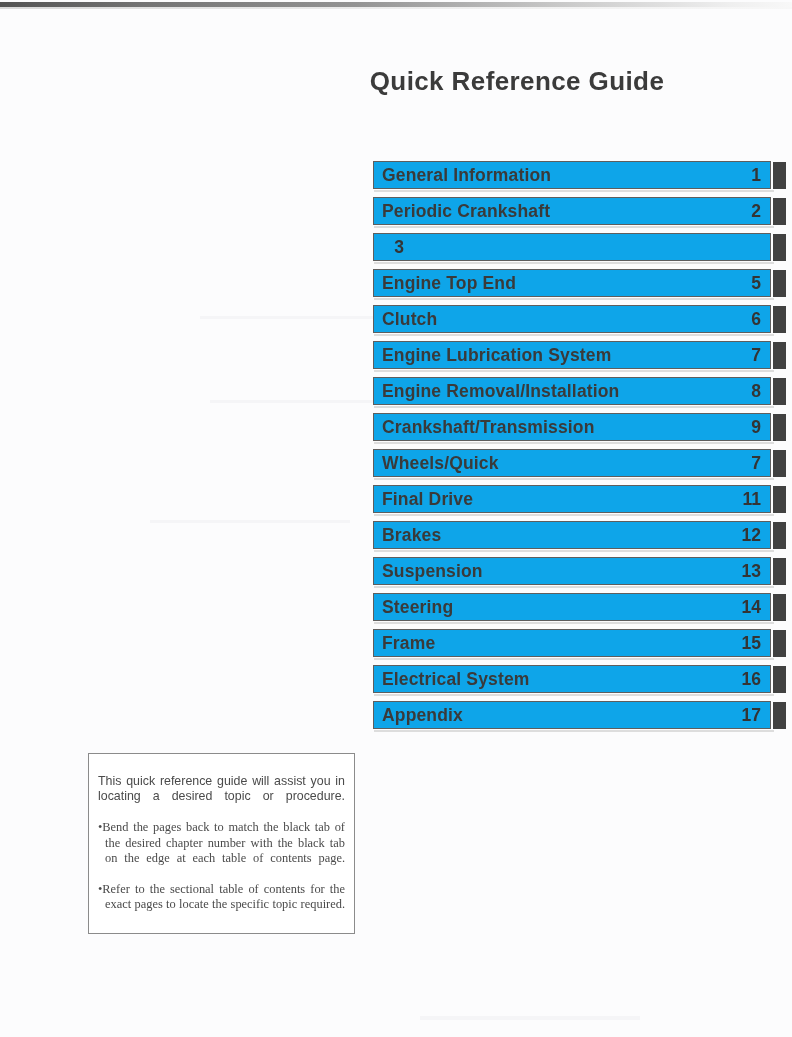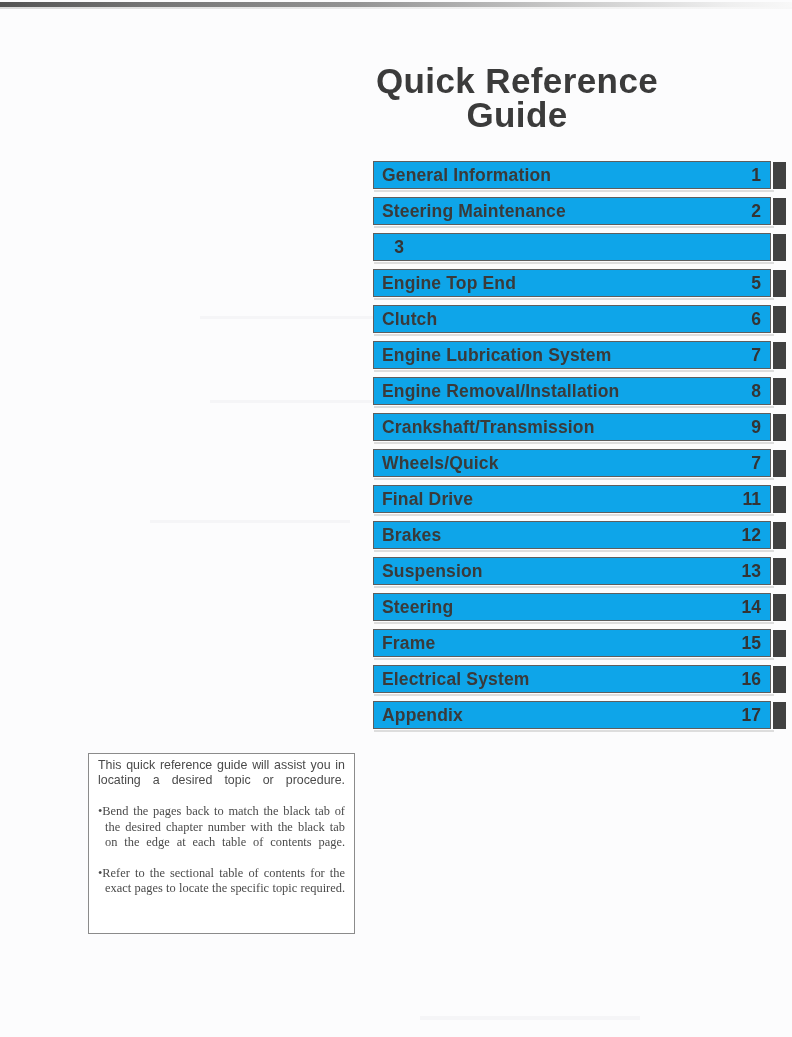--- a/index.html
+++ b/index.html
@@ -35,21 +35,21 @@
     background: linear-gradient(to right, #d9d9d9 0%, #ececec 50%, #f7f7f7 100%);
   }
 
   
   .page-title {
     position: absolute;
     left: 355px;
     top: 64px;
     width: 324px;
     text-align: center;
-    font-size: 35px;
+    font-size: 26px;
     font-weight: bold;
     color: #3b3b3b;
     letter-spacing: 0.4px;
     line-height: 34px;
   }
 
   
   .chapter-list {
     position: absolute;
     left: 373px;
@@ -112,21 +112,21 @@
   
   .note-box {
     position: absolute;
     left: 88px;
     top: 753px;
     width: 267px;
     height: 181px;
     box-sizing: border-box;
     border: 1.2px solid #8b8b8b;
     background: #ffffff;
-    padding: 4px 9px 5px 9px;
+    padding: 20px 9px 5px 9px;
   }
   .note-para {
     font-size: 12.4px;
     line-height: 15.4px;
     color: #4a4a4a;
     text-align: justify;
     text-justify: inter-word;
     margin: 0;
   }
   .note-bullet {
@@ -176,21 +176,21 @@
     <div class="chapter-box">
       <span class="chapter-name">General Information</span>
       <span class="chapter-number">1</span>
     </div>
     <div class="chapter-tab"></div>
   </div>
 
   <div class="chapter-row">
     <div class="chapter-shadow"></div>
     <div class="chapter-box">
-      <span class="chapter-name">Steering Maintenance</span>
+      <span class="chapter-name">Periodic Crankshaft</span>
       <span class="chapter-number">2</span>
     </div>
     <div class="chapter-tab"></div>
   </div>
 
   <div class="chapter-row">
     <div class="chapter-shadow"></div>
     <div class="chapter-box">
       <span class="chapter-number">3</span>
     </div>

